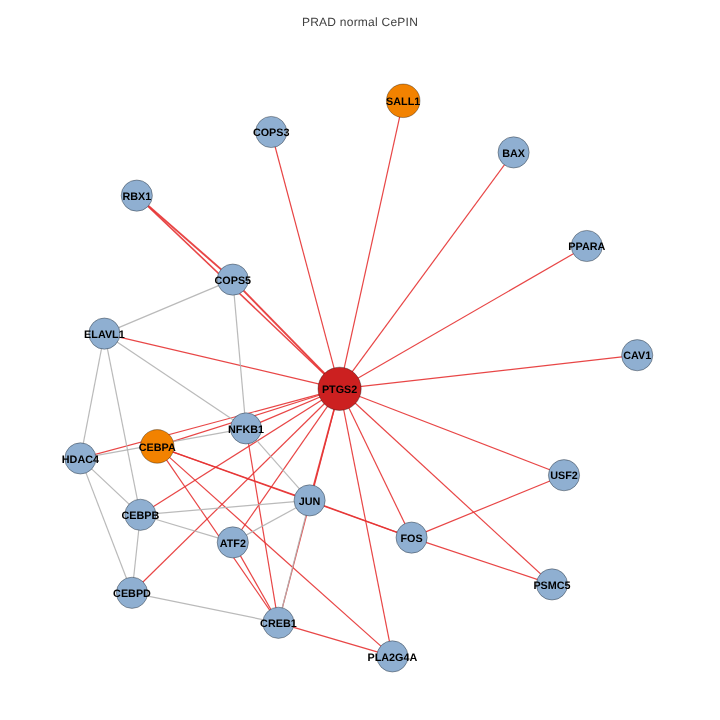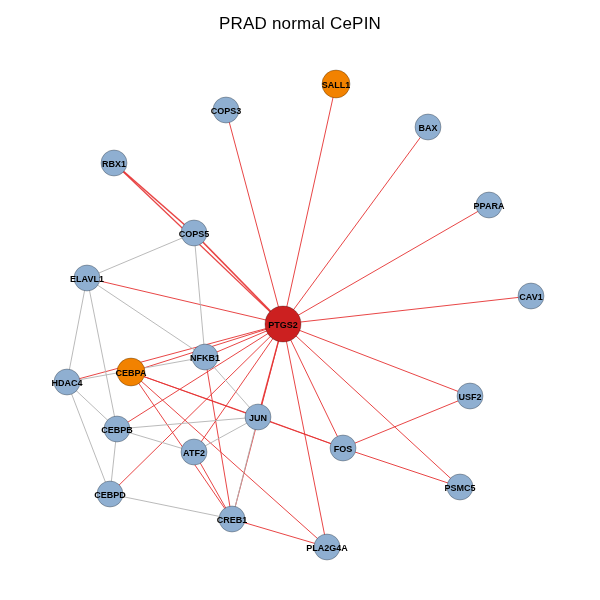--- a/index.html
+++ b/index.html
@@ -14,23 +14,23 @@
       background: #ffffff;
       font-family: "Liberation Sans", sans-serif;
       overflow: hidden;
     }
     .plot-title {
       position: absolute;
       top: 14px;
       left: 0;
       width: 100%;
       text-align: center;
-      font-size: 17px;
+      font-size: 10px;
       letter-spacing: 0.2px;
-      color: #000000;
+      color: #404040;
     }
     svg {
       position: absolute;
       top: 0;
       left: 0;
     }
     .node-label {
       font-family: "Liberation Sans", sans-serif;
       font-size: 9px;
       font-weight: bold;

